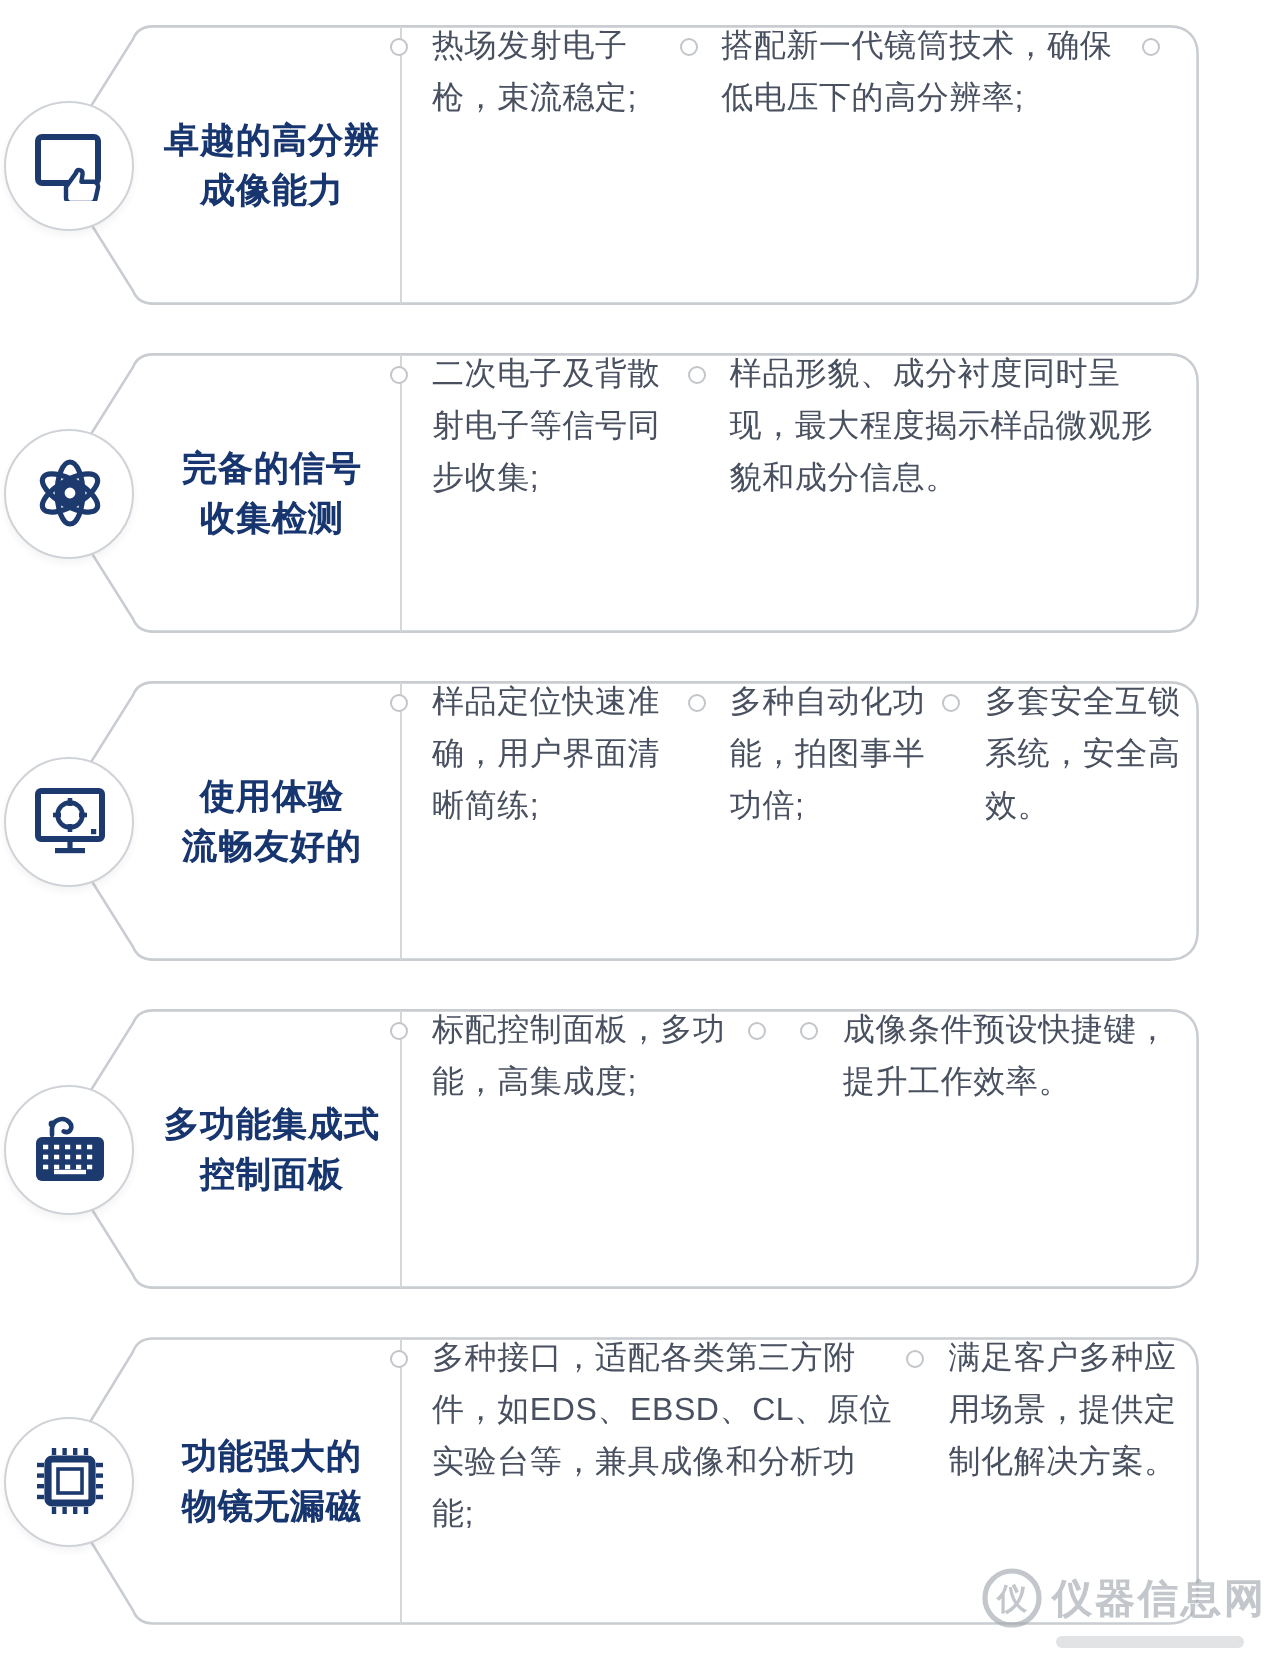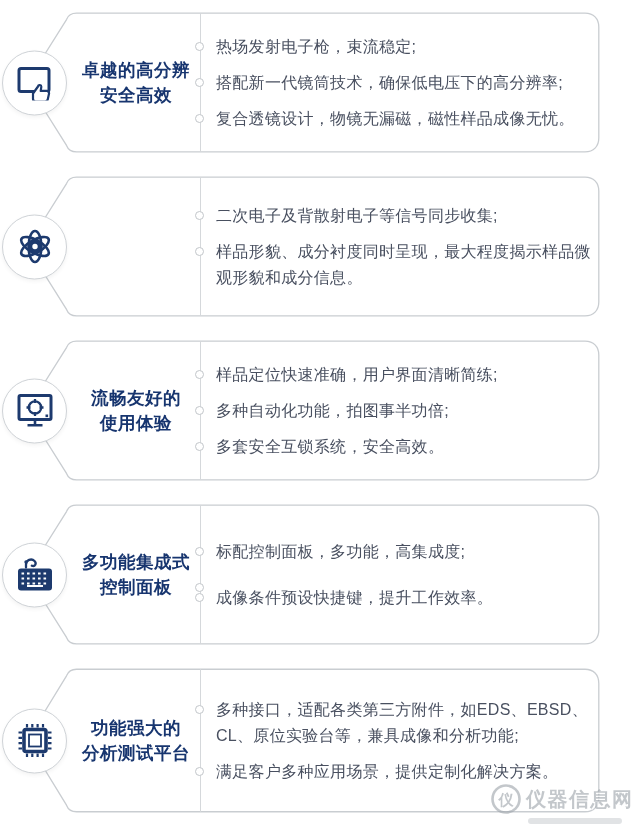--- a/index.html
+++ b/index.html
@@ -17,21 +17,21 @@
     display:flex; align-items:center; justify-content:center; z-index:2;
   }
   .title-block {
     position:absolute; left:72px; width:128px; top:0; height:100%;
     display:flex; flex-direction:column; justify-content:center;
     text-align:center; color:#17356f; font-weight:bold;
     font-size:17.5px; line-height:25px; letter-spacing:0.5px; z-index:1;
   }
   .items {
     position:absolute; left:200px; width:392px; top:0; height:100%;
-    display:flex; flex-direction:column; justify-content:center; gap:10px; z-index:1;
+    display:flex; flex-direction:row; justify-content:center; gap:10px; z-index:1;
   }
   .item {
     position:relative; padding-left:16px;
     font-size:16px; line-height:26px; color:#495060; letter-spacing:0.3px;
   }
   .bullet {
     position:absolute; left:-5px; top:8px; width:7px; height:7px;
     border:1.6px solid #c2c6ca; border-radius:50%; background:#ffffff; box-sizing:content-box;
   }
   .watermark {
@@ -55,43 +55,47 @@
       <line x1="200.5" y1="2.2" x2="200.5" y2="140.8" stroke="#d5d8db" stroke-width="1"></line>
     </svg>
     <div class="icon-circle">
       <svg width="38" height="36" viewBox="0 0 38 36">
         <rect x="3" y="4" width="30" height="23" rx="2" fill="none" stroke="#1d3a6e" stroke-width="3"></rect>
         <path d="M17 29 l5 -7 c0.4 -2.2 3.4 -1.8 3.3 0.4 l-0.6 4 h6 c1.5 0 2.6 1.4 2.3 2.9 l-1.2 5.4 c-0.3 1.4 -1.5 2.3 -2.9 2.3 h-9.2 c-1.6 0 -2.7 -1.2 -2.7 -2.8 z" fill="#ffffff" stroke="#1d3a6e" stroke-width="2.2" stroke-linejoin="round"></path>
       </svg>
     </div>
     <div class="title-block">
       <span>卓越的高分辨</span>
-      <span>安全高效</span>
+      <span>成像能力</span>
     </div>
     <div class="items">
       <div class="item"><span class="bullet"></span><span>热场发射电子枪，束流稳定;</span></div>
       <div class="item"><span class="bullet"></span><span>搭配新一代镜筒技术，确保低电压下的高分辨率;</span></div>
-      <div class="item"><span class="bullet"></span><span>复合透镜设计，物镜无漏磁，磁性样品成像无忧。</span></div>
+      <div class="item"><span class="bullet"></span></div>
     </div>
   </div>
 
   <div class="row" style="top:175px; height:143px;">
     <svg class="card-outline" viewBox="0 0 601 143" preserveAspectRatio="none">
       <path d="M27 71.5 L66.5 8.6 C68.2 4.2 71.5 2.2 76.5 2.2 L585 2.2 C593.5 2.2 598.8 7.5 598.8 16 L598.8 127 C598.8 135.5 593.5 140.8 585 140.8 L76.5 140.8 C71.5 140.8 68.2 138.8 66.5 134.4 Z" fill="#ffffff" stroke="#c9cdd1" stroke-width="1.3"></path>
       <line x1="200.5" y1="2.2" x2="200.5" y2="140.8" stroke="#d5d8db" stroke-width="1"></line>
     </svg>
     <div class="icon-circle">
       <svg width="40" height="40" viewBox="0 0 40 40">
         <g fill="none" stroke="#1d3a6e" stroke-width="2.6">
           <ellipse cx="20" cy="20" rx="15.5" ry="6.4" transform="rotate(30 20 20)"></ellipse>
           <ellipse cx="20" cy="20" rx="15.5" ry="6.4" transform="rotate(90 20 20)"></ellipse>
           <ellipse cx="20" cy="20" rx="15.5" ry="6.4" transform="rotate(150 20 20)"></ellipse>
           <circle cx="20" cy="20" r="5" stroke-width="4.6"></circle>
         </g>
       </svg>
+    </div>
+    <div class="title-block">
+      <span>完备的信号</span>
+      <span>收集检测</span>
     </div>
     <div class="items">
       <div class="item"><span class="bullet"></span><span>二次电子及背散射电子等信号同步收集;</span></div>
       <div class="item"><span class="bullet"></span><span>样品形貌、成分衬度同时呈现，最大程度揭示样品微观形貌和成分信息。</span></div>
     </div>
   </div>
 
   <div class="row" style="top:339px; height:143px;">
     <svg class="card-outline" viewBox="0 0 601 143" preserveAspectRatio="none">
       <path d="M27 71.5 L66.5 8.6 C68.2 4.2 71.5 2.2 76.5 2.2 L585 2.2 C593.5 2.2 598.8 7.5 598.8 16 L598.8 127 C598.8 135.5 593.5 140.8 585 140.8 L76.5 140.8 C71.5 140.8 68.2 138.8 66.5 134.4 Z" fill="#ffffff" stroke="#c9cdd1" stroke-width="1.3"></path>
@@ -108,22 +112,22 @@
           <line x1="23.5" y1="15" x2="27.5" y2="15"></line>
         </g>
         <rect x="29.5" y="22" width="2.6" height="2.6" fill="#1d3a6e"></rect>
         <g stroke="#1d3a6e" stroke-width="2.6">
           <line x1="19" y1="27" x2="19" y2="31.5"></line>
           <line x1="11.5" y1="32.8" x2="26.5" y2="32.8"></line>
         </g>
       </svg>
     </div>
     <div class="title-block">
+      <span>使用体验</span>
       <span>流畅友好的</span>
-      <span>使用体验</span>
     </div>
     <div class="items">
       <div class="item"><span class="bullet"></span><span>样品定位快速准确，用户界面清晰简练;</span></div>
       <div class="item"><span class="bullet"></span><span>多种自动化功能，拍图事半功倍;</span></div>
       <div class="item"><span class="bullet"></span><span>多套安全互锁系统，安全高效。</span></div>
     </div>
   </div>
 
   <div class="row" style="top:503px; height:143px;">
     <svg class="card-outline" viewBox="0 0 601 143" preserveAspectRatio="none">
@@ -178,21 +182,21 @@
             <line x1="3.5" y1="28" x2="7" y2="28"></line>
           <line x1="33" y1="12" x2="36.5" y2="12"></line>
             <line x1="33" y1="17.3" x2="36.5" y2="17.3"></line>
             <line x1="33" y1="22.6" x2="36.5" y2="22.6"></line>
             <line x1="33" y1="28" x2="36.5" y2="28"></line>
         </g>
       </svg>
     </div>
     <div class="title-block">
       <span>功能强大的</span>
-      <span>分析测试平台</span>
+      <span>物镜无漏磁</span>
     </div>
     <div class="items">
       <div class="item"><span class="bullet"></span><span>多种接口，适配各类第三方附件，如EDS、EBSD、CL、原位实验台等，兼具成像和分析功能;</span></div>
       <div class="item"><span class="bullet"></span><span>满足客户多种应用场景，提供定制化解决方案。</span></div>
     </div>
   </div>
 
   <div class="watermark">
     <div class="wm-row">
       <svg width="32" height="32" viewBox="0 0 32 32">

